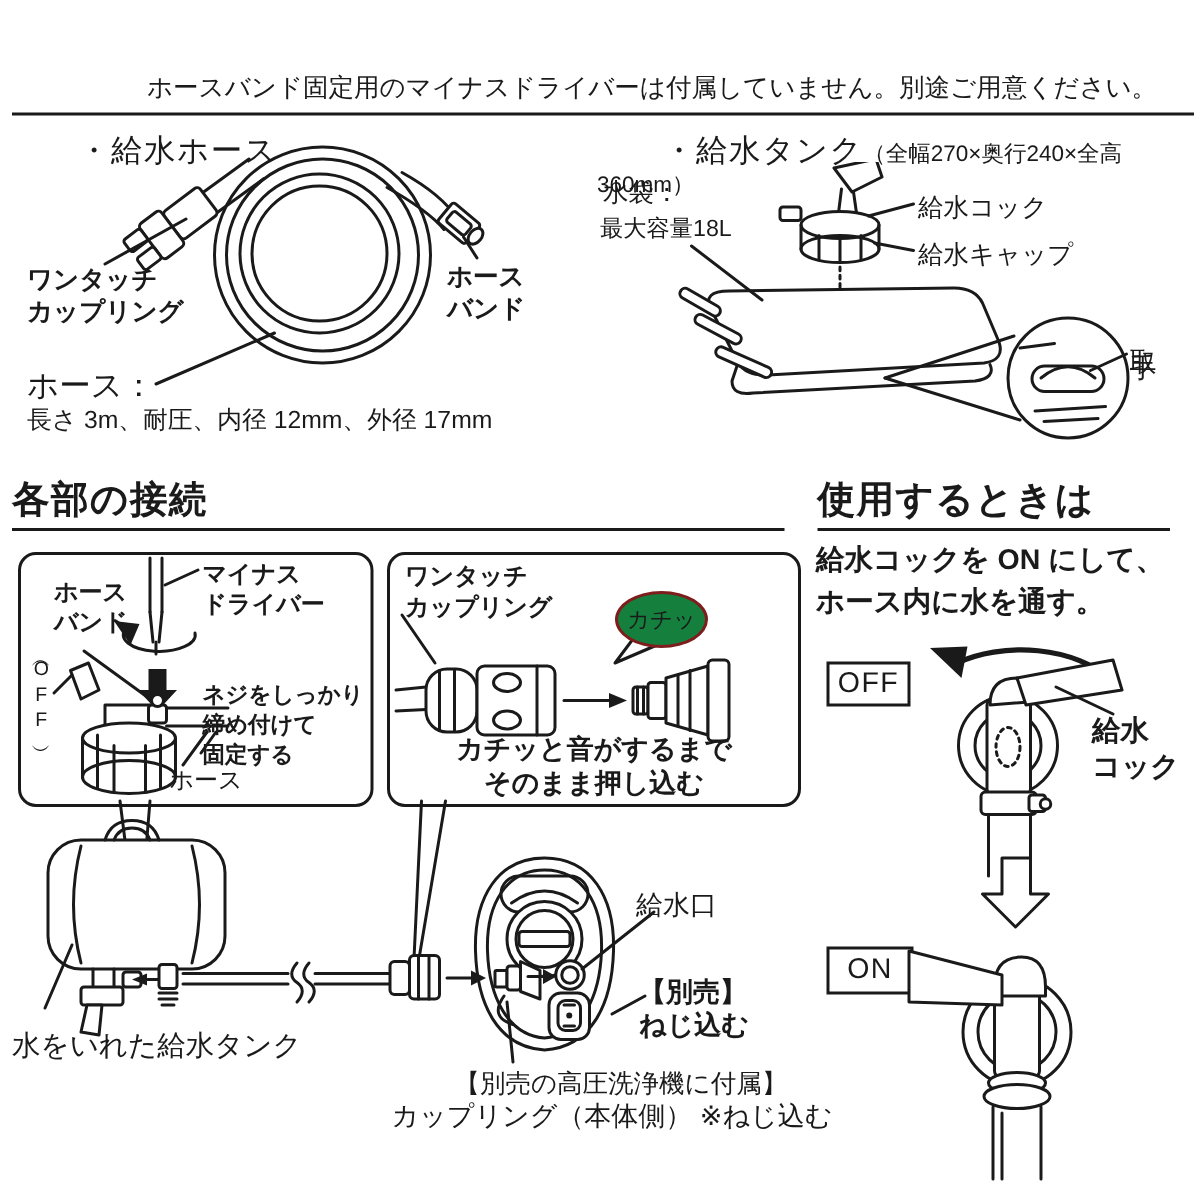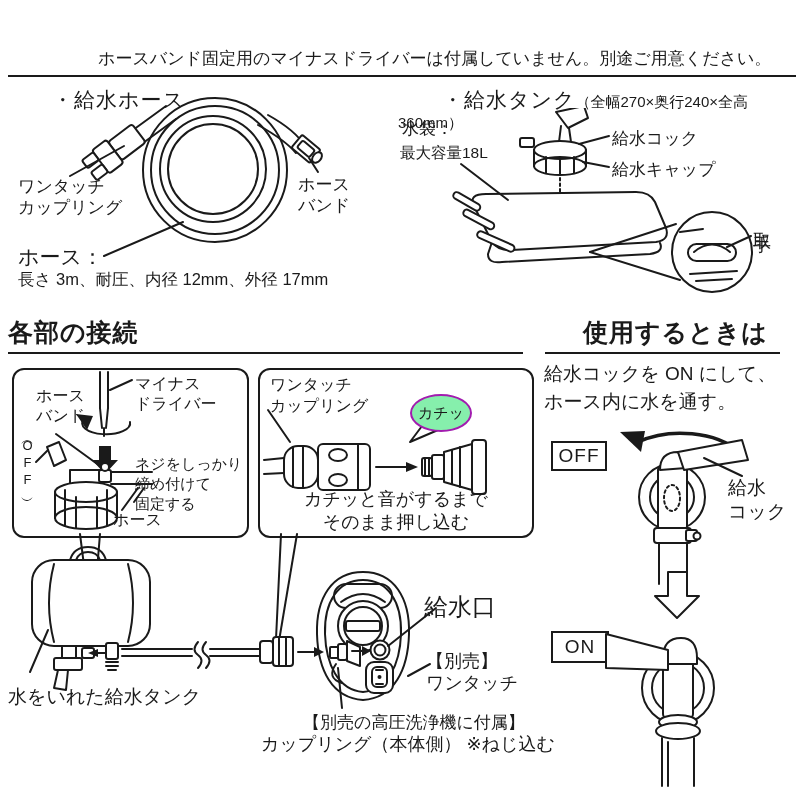--- a/index.html
+++ b/index.html
@@ -1,30 +1,30 @@
 <!DOCTYPE html>
 <html><head>
 <meta charset="utf-8">
 <style>
   html,body{margin:0;padding:0;background:#fff;}
   .page{position:relative;width:800px;height:800px;background:#fff;overflow:hidden;
         font-family:"Liberation Sans","DejaVu Sans",sans-serif;color:#1a1a1a;}
   .abs{position:absolute;}
-  .pre{white-space:pre-line;}
+  .pre{white-space:pre-line;font-weight:bold;}
   .vert{writing-mode:vertical-rl;text-orientation:upright;letter-spacing:2px;}
   .rule{border-top:2px solid #1a1a1a;height:0;}
   .h1{font-size:30px;font-weight:bold;letter-spacing:1px;}
   .h2{font-size:25px;font-weight:bold;letter-spacing:1px;}
   .itemtitle{font-size:21px;letter-spacing:1px;margin-left:44px;}
   .lbl{font-size:17px;line-height:21px;}
   .lbl16{font-size:15.5px;line-height:20px;}
   .box{border:2.5px solid #1a1a1a;border-radius:12px;background:#fff;}
   .statebox{border:2px solid #1a1a1a;background:#fff;display:flex;align-items:center;justify-content:center;
             font-size:19px;letter-spacing:1px;}
-  .bubble{border:2px solid #a21caf;border-radius:50%;background:#86efac;display:flex;align-items:center;
+  .bubble{border:2px solid #7f1d1d;border-radius:50%;background:#15803d;display:flex;align-items:center;
           justify-content:center;font-size:15px;text-align:center;}
   .art path,.art line,.art circle,.art ellipse,.art rect,.art polygon,.art polyline{
       stroke:#1a1a1a;stroke-width:2;fill:none;stroke-linecap:round;stroke-linejoin:round;}
   .art .white{fill:#fff;}
   .art .fill{fill:#1a1a1a;stroke:none;}
   .art .thick{stroke-width:3.5;}
   .art .dot{stroke-dasharray:2.5 3;}
 </style>
 </head>
 <body>
@@ -236,27 +236,27 @@
     <path d="M352 651 L362 651"></path>
       <polygon points="362,646 371,651 362,656" class="fill"></polygon>
 
     <path d="M30 672 L48 630"></path>
     <path d="M436 608 L388 646"></path>
     <path d="M430 664 L408 676"></path>
     <path d="M342 708 L338 668"></path>
   </svg>
 
   <div class="abs" style="left:8px;top:684px;font-size:19px;">水をいれた給水タンク</div>
-  <div class="abs" style="left:424px;top:591px;font-size:24px;">給水口</div>
+  <div class="abs" style="left:424px;top:591px;font-size:18px;">給水口</div>
   <div class="abs pre" style="left:426px;top:650px;font-size:18px;line-height:22px;">【別売】
-ワンタッチ</div>
+ねじ込む</div>
   <div class="abs" style="left:303px;top:711px;font-size:17px;">【別売の高圧洗浄機に付属】</div>
   <div class="abs" style="left:261px;top:732px;font-size:18px;">カップリング（本体側） ※ねじ込む</div>
 
-  <div class="abs h2" style="left:545px;top:316px;margin-left:38px;">使用するときは</div>
+  <div class="abs h2" style="left:545px;top:316px;">使用するときは</div>
   <div class="abs rule" style="left:545px;top:352px;width:235px;"></div>
   <div class="abs pre" style="left:544px;top:360px;font-size:19px;line-height:28px;">給水コックを ON にして、
 ホース内に水を通す。</div>
 
   <div class="abs statebox" style="left:551px;top:441px;width:52px;height:26px;">OFF</div>
 
   <svg class="abs art" style="left:600px;top:425px;" width="200" height="165" viewBox="600 425 200 165">
     <path d="M739 452 A 70 42 0 0 0 638 442" class="thick"></path>
     <polygon points="620,432 641,452 645,431" class="fill"></polygon>
     <circle cx="672" cy="497" r="33"></circle>

